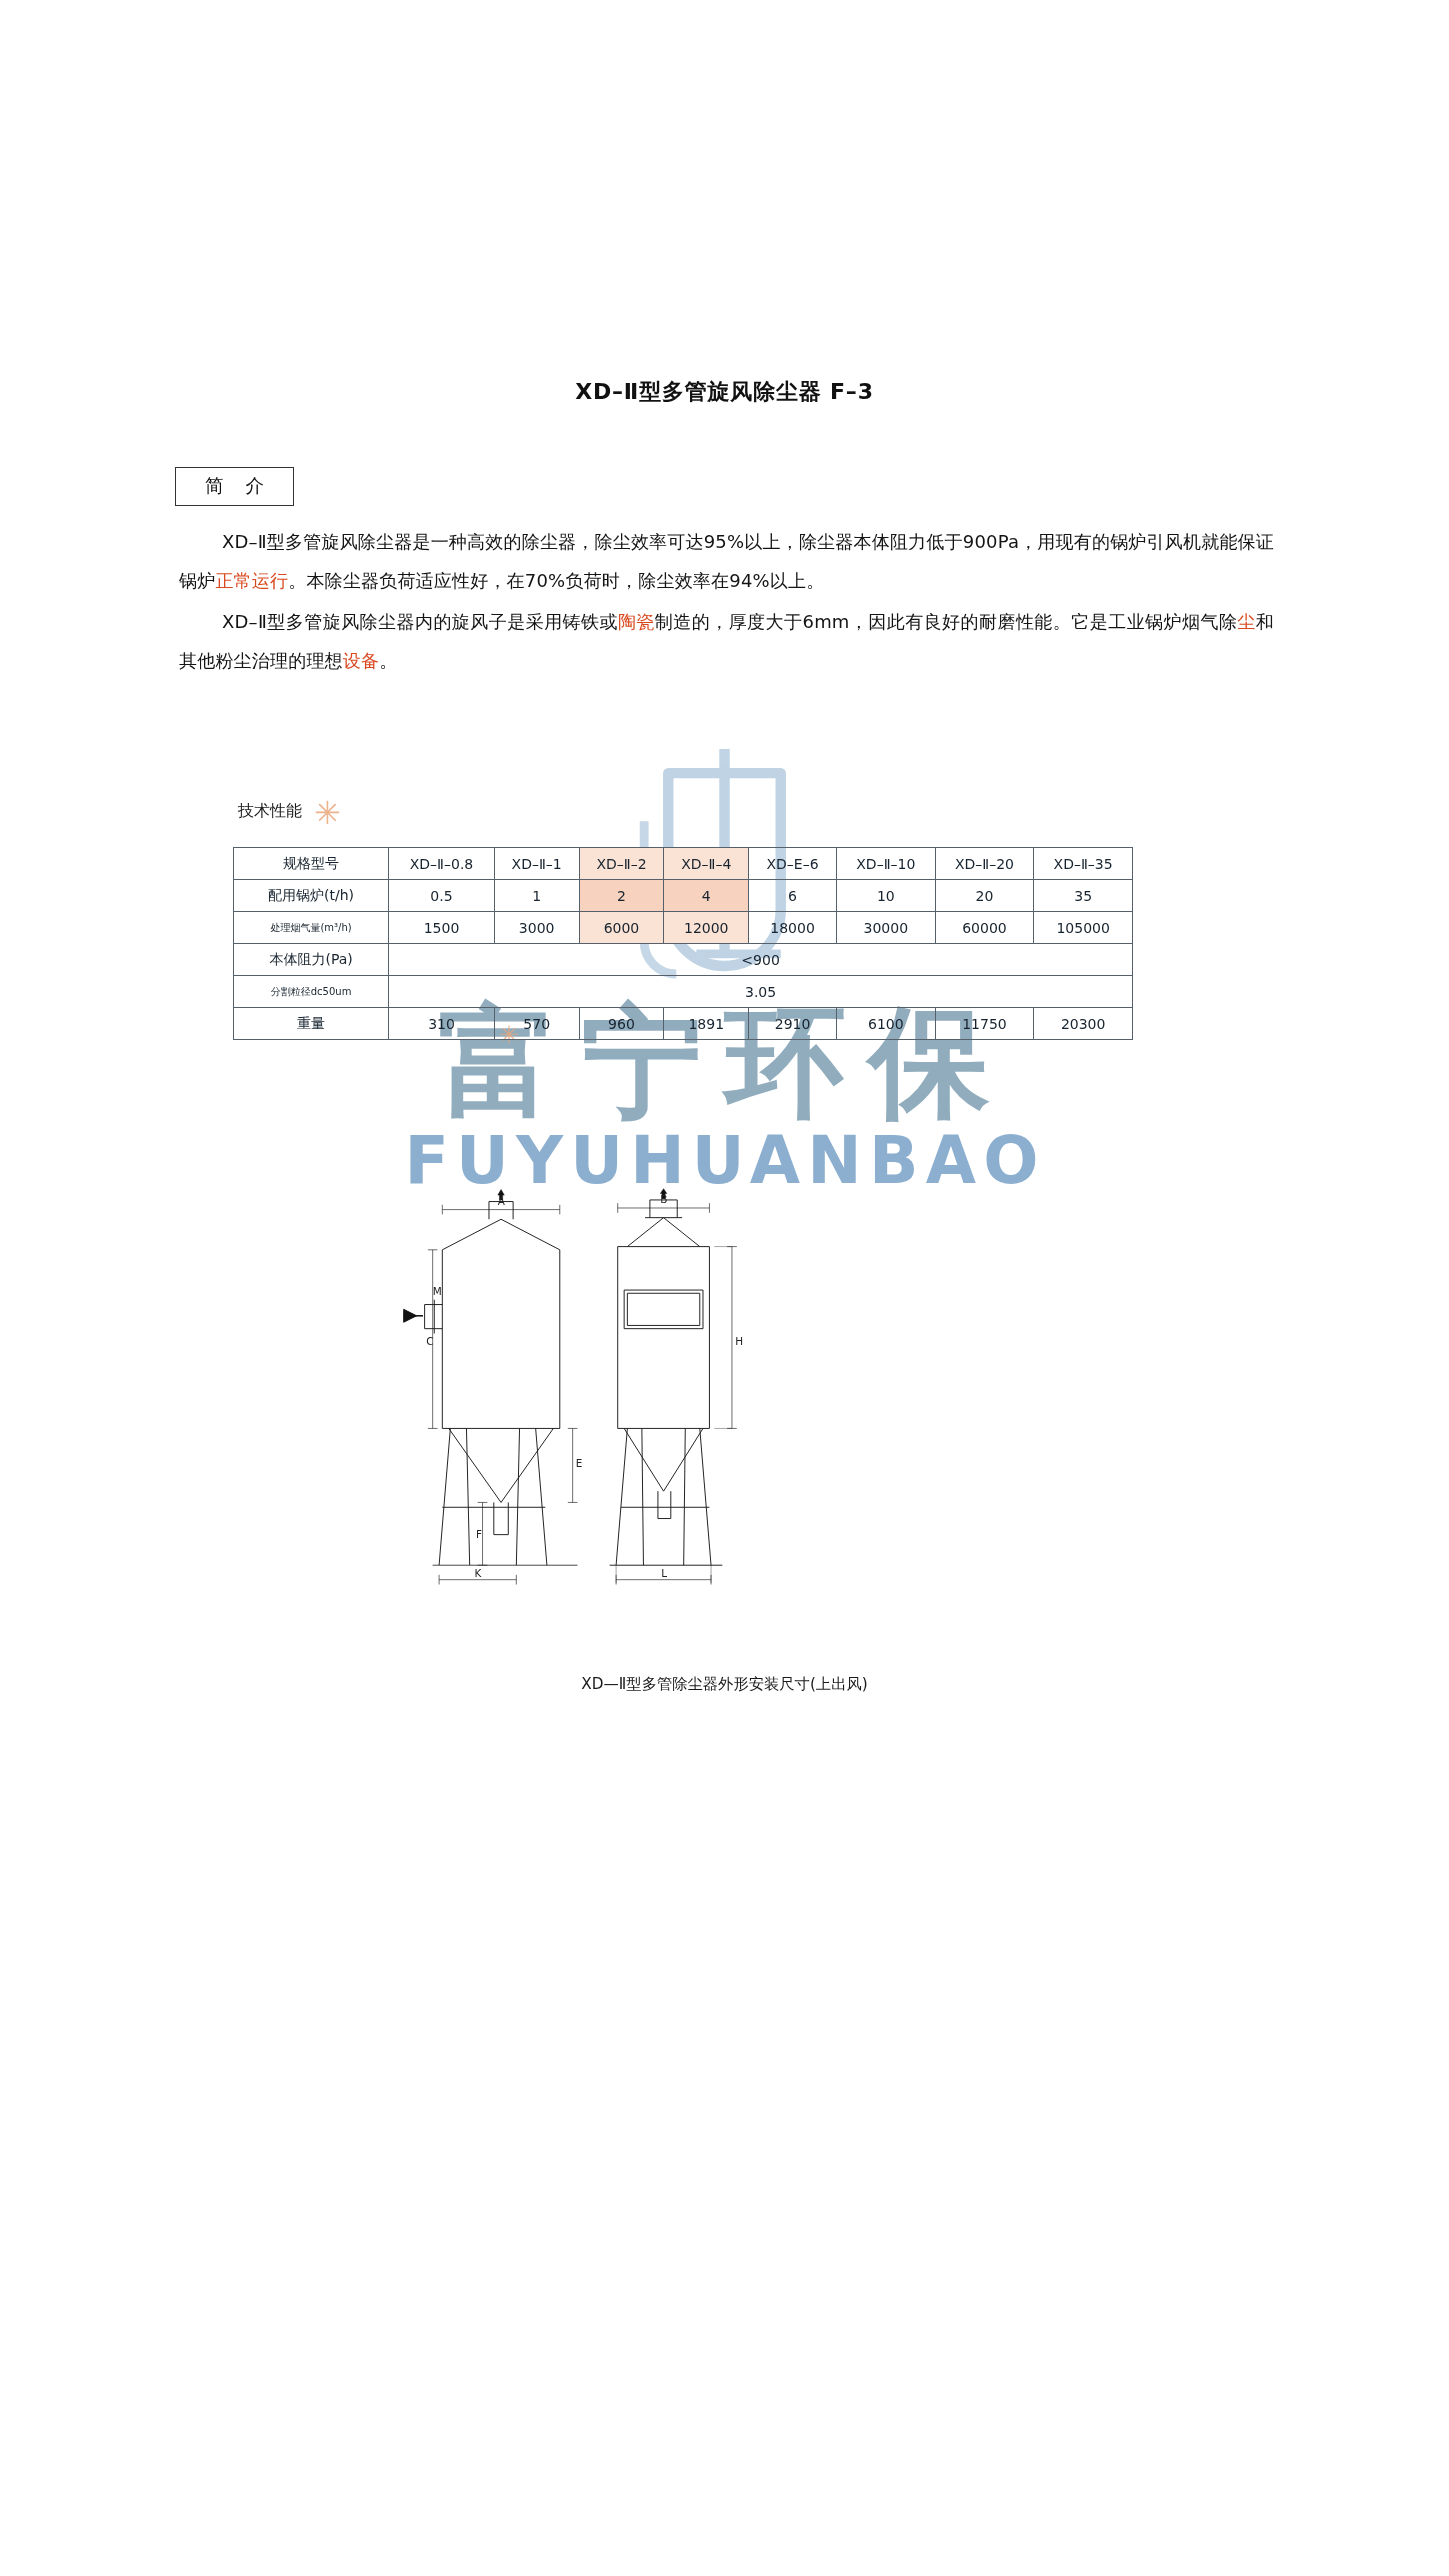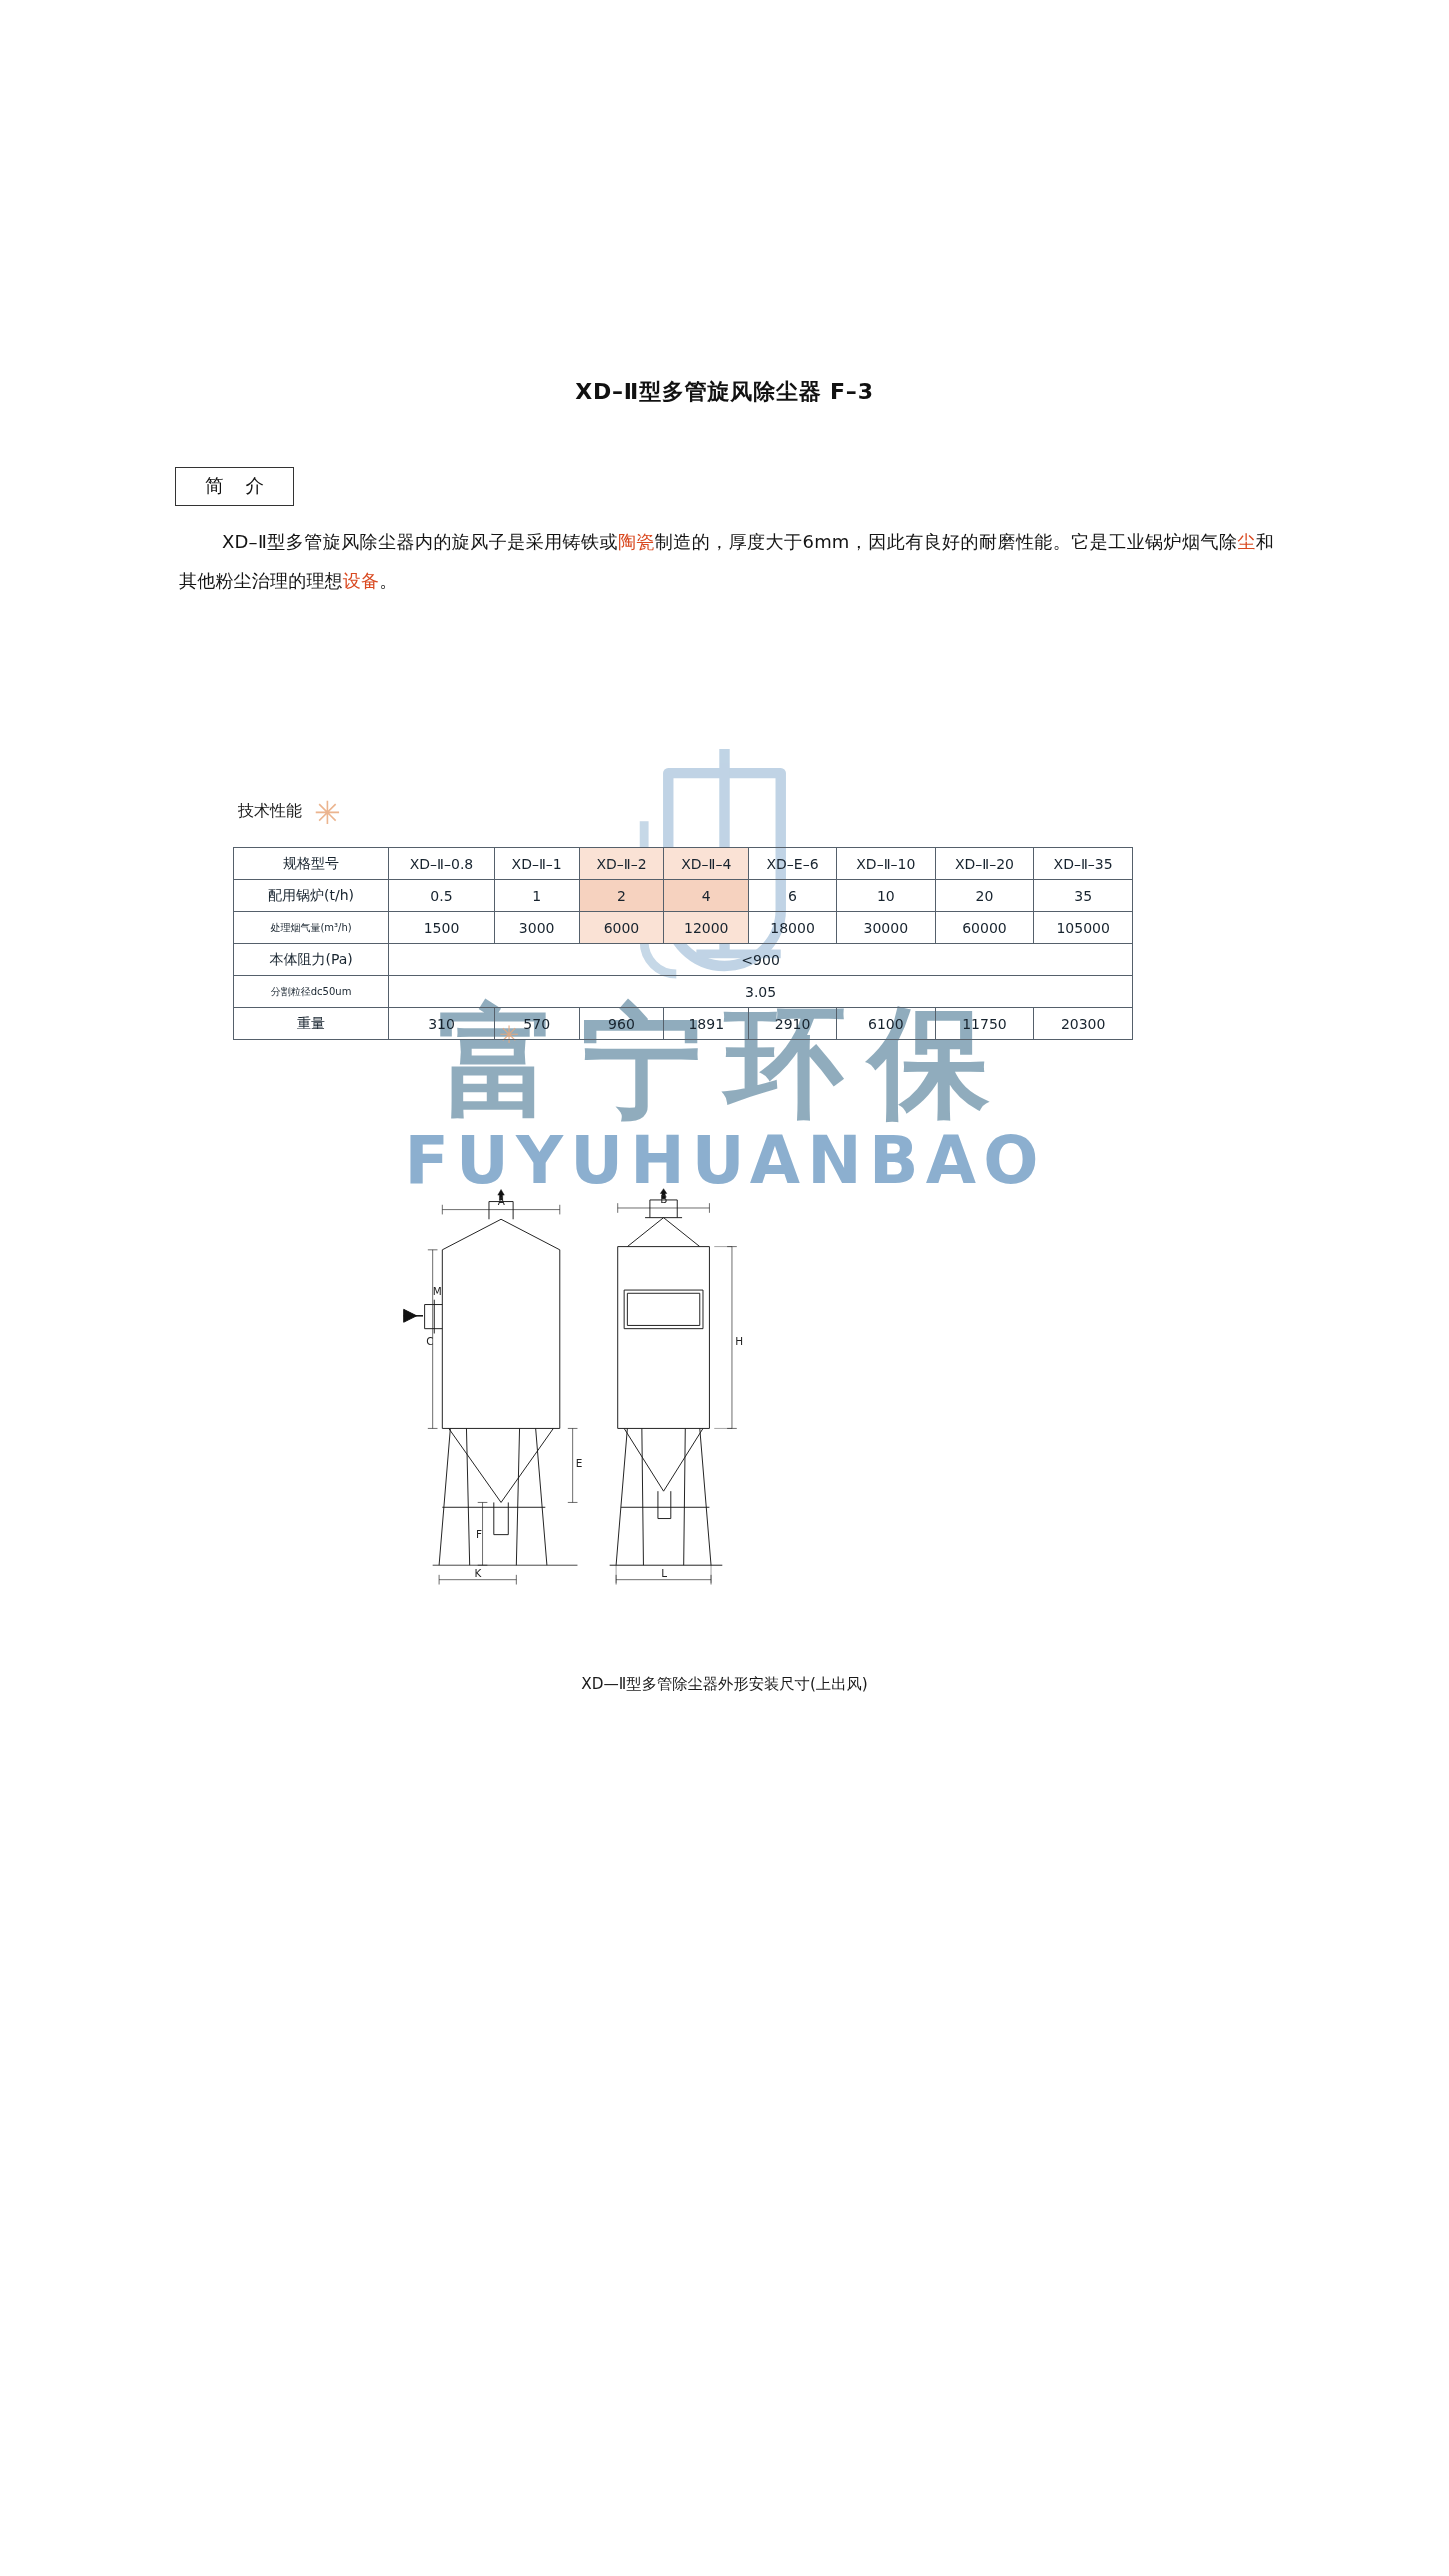--- a/index.html
+++ b/index.html
@@ -222,20 +222,23 @@
   </div>
 
   <div class="doc-title">XD–Ⅱ型多管旋风除尘器    F–3</div>
 
   <div class="section-box">
     <span>简  介</span>
   </div>
 
   <div class="body-text">
     <p class="para">
+      XD–Ⅱ型多管旋风除尘器是一种高效的除尘器，除尘效率可达95%以上，除尘器本体阻力低于900Pa，用现有的锅炉引风机就能保证锅炉<span class="hl-a">正常运行</span>。本除尘器负荷适应性好，在70%负荷时，除尘效率在94%以上。
+    </p>
+    <p class="para">
       XD–Ⅱ型多管旋风除尘器内的旋风子是采用铸铁或<span class="hl-b">陶瓷</span>制造的，厚度大于6mm，因此有良好的耐磨性能。它是工业锅炉烟气除<span class="hl-b">尘</span>和其他粉尘治理的理想<span class="hl-b">设备</span>。
     </p>
   </div>
 
   <div class="tbl-caption">技术性能</div>
 
   <table class="spec-table">
     <tbody>
       <tr>
         <td class="label">规格型号</td>

